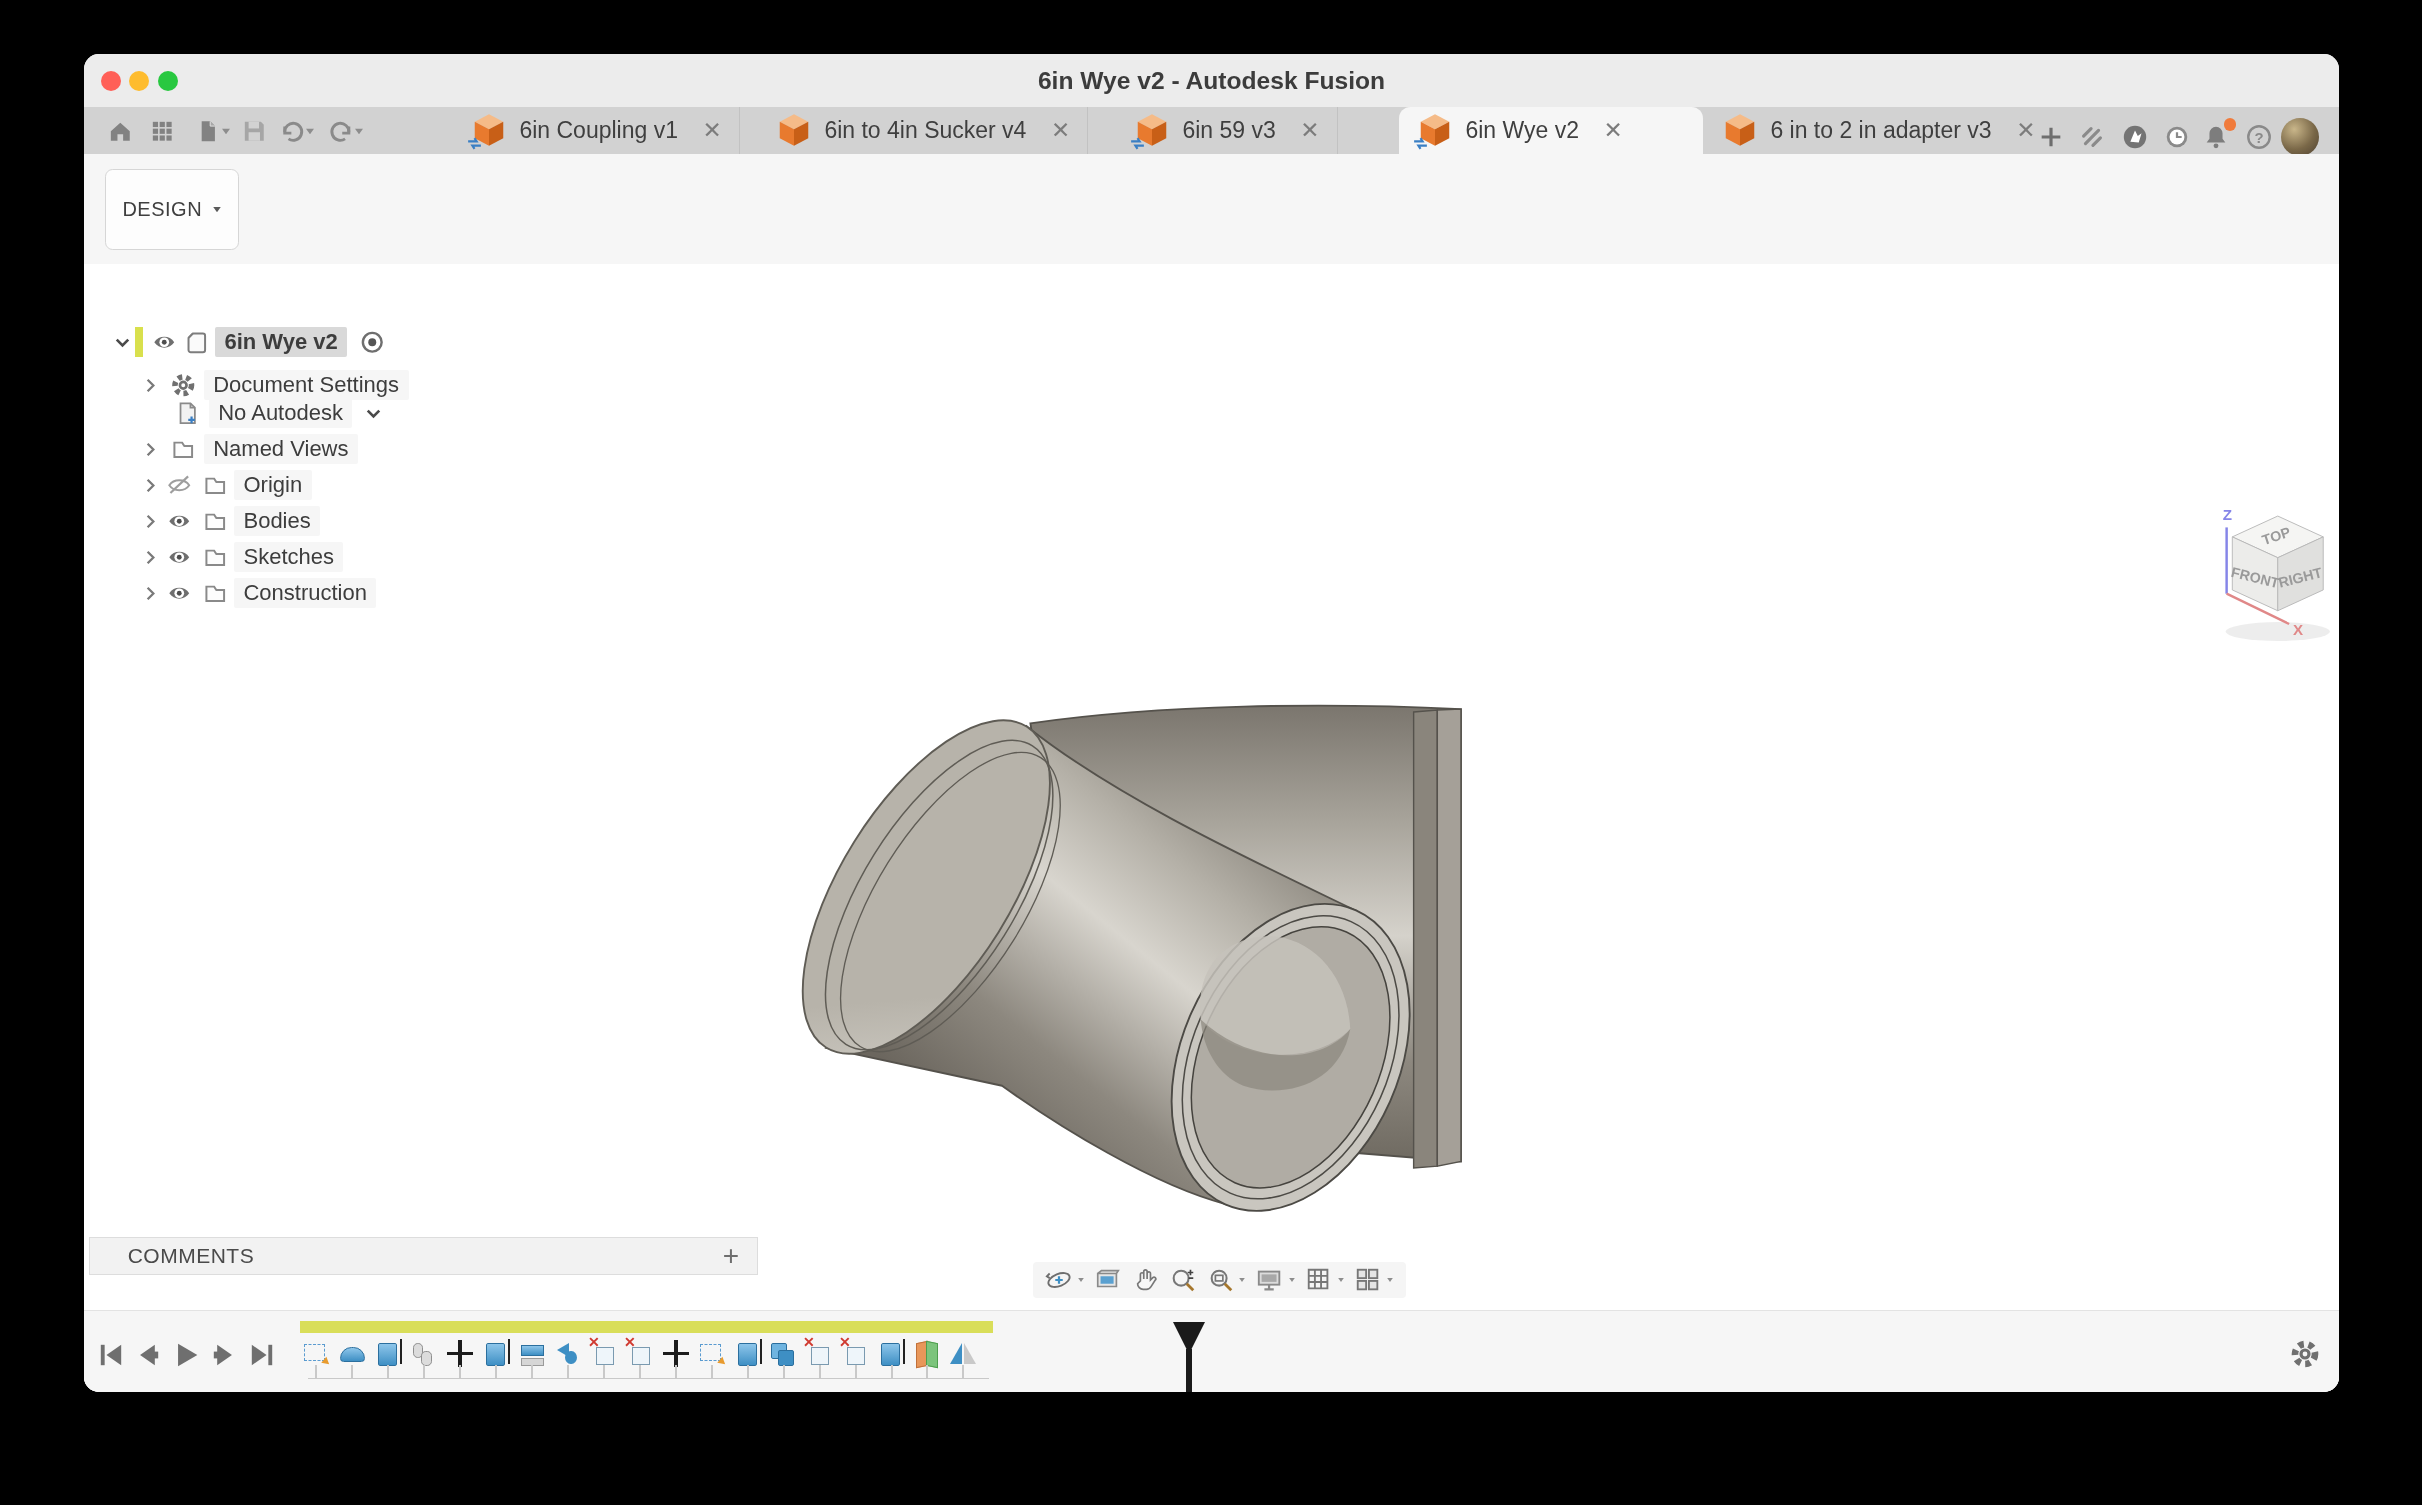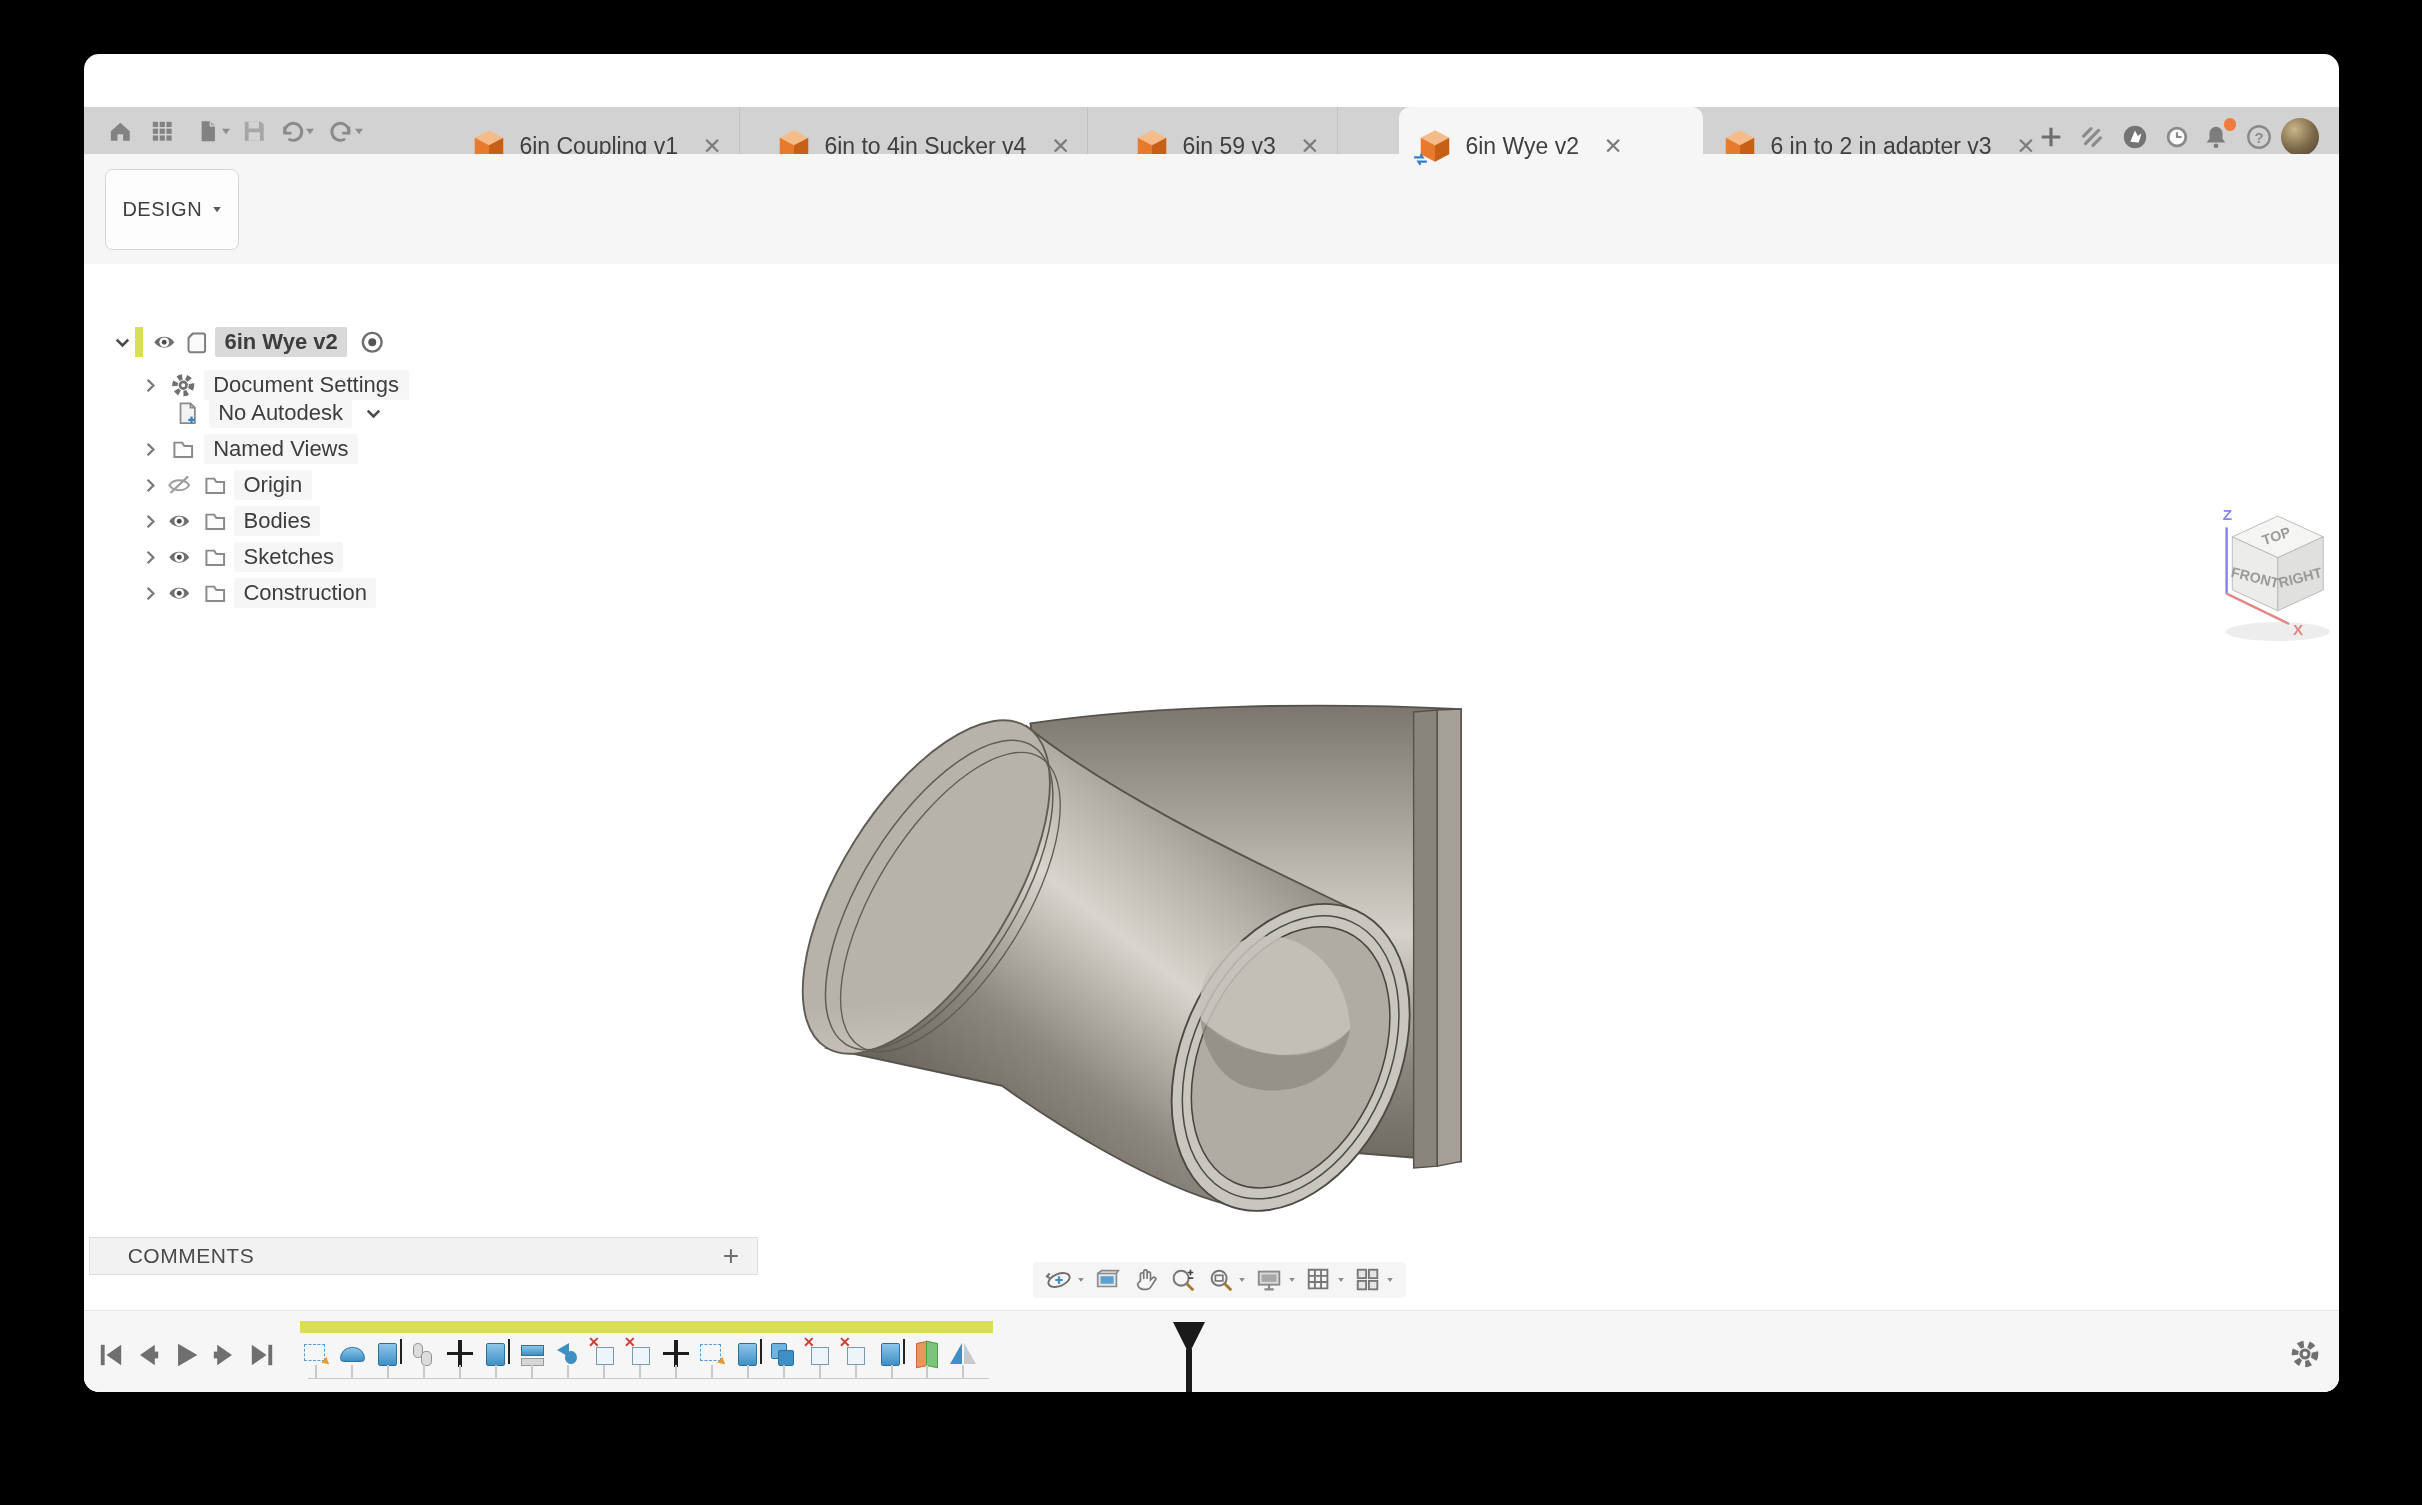--- a/index.html
+++ b/index.html
@@ -14,21 +14,21 @@
   .tl.yel{left:45px;background:#febc2e;}
   .tl.grn{left:74px;background:#28c840;}
   .win-title{position:absolute;left:0;right:0;top:0;height:53px;line-height:53px;text-align:center;
        font-size:24.6px;font-weight:bold;color:#3c3c3c;}
   
   .tabbar{position:absolute;left:0;top:53px;right:0;height:47px;background:#d2d2d2;}
   .qa{position:absolute;top:8.5px;width:32px;height:32px;display:flex;align-items:center;justify-content:center;}
   .caret{width:0;height:0;border-left:5.7px solid transparent;border-right:5.7px solid transparent;
        border-top:7.6px solid #8d8d8d;display:inline-block;}
   .caret.dark{border-top-color:#5a5a5a;}
-  .doc-tab{position:absolute;top:0;height:47px;display:flex;align-items:center;gap:11.4px;padding:16px 17px;
+  .doc-tab{position:absolute;top:0;height:47px;display:flex;align-items:center;gap:11.4px;padding:0 17px;
        font-size:23px;color:#3f3f3f;border-right:0.9px solid #c2c2c2;}
   .doc-tab.active{background:#f6f6f6;border-radius:11.4px 11.4px 0 0;border-right:none;z-index:2;}
   .doc-tab .close{color:#7c7c7c;font-size:23px;margin-left:13.2px;}
   .cube-wrap{position:relative;width:38px;height:40px;}
   .sync-badge{position:absolute;left:-3.8px;bottom:-1.9px;}
   .tr-ic{position:absolute;top:9.5px;width:40px;height:40px;display:flex;align-items:center;justify-content:center;}
   
   .ribbon{position:absolute;left:0;top:100px;right:0;height:110px;background:#f6f6f6;border-bottom:0.9px solid #cbcbcb;}
   .design-btn{position:absolute;left:21px;top:15px;width:132px;height:79px;background:#fdfdfd;border:0.9px solid #d6d6d6;
        border-radius:7.6px;display:flex;align-items:center;justify-content:center;gap:9.5px;
@@ -424,20 +424,26 @@
       </symbol>
   <symbol id="pb-end" viewBox="0 0 30 30">
         <polygon points="6,6 19,15 6,24" fill="#6f6f6f"></polygon>
         <rect x="20.6" y="6" width="3.4" height="18" fill="#6f6f6f"></rect>
       </symbol>
 </defs>
 </svg>
 
 <div class="win">
 
+  <div class="titlebar">
+    <span class="tl red"></span>
+    <span class="tl yel"></span>
+    <span class="tl grn"></span>
+    <div class="win-title">6in Wye v2 - Autodesk Fusion</div>
+  </div>
 
   <div class="tabbar">
     <span class="qa" style="left:20px">
         <svg width="24.6" height="24.6" viewBox="0 0 26 26">
           <use href="#qa-home"></use>
         </svg>
       </span>
     <span class="qa" style="left:62px">
         <svg width="24.6" height="24.6" viewBox="0 0 26 26">
           <use href="#qa-grid"></use>

